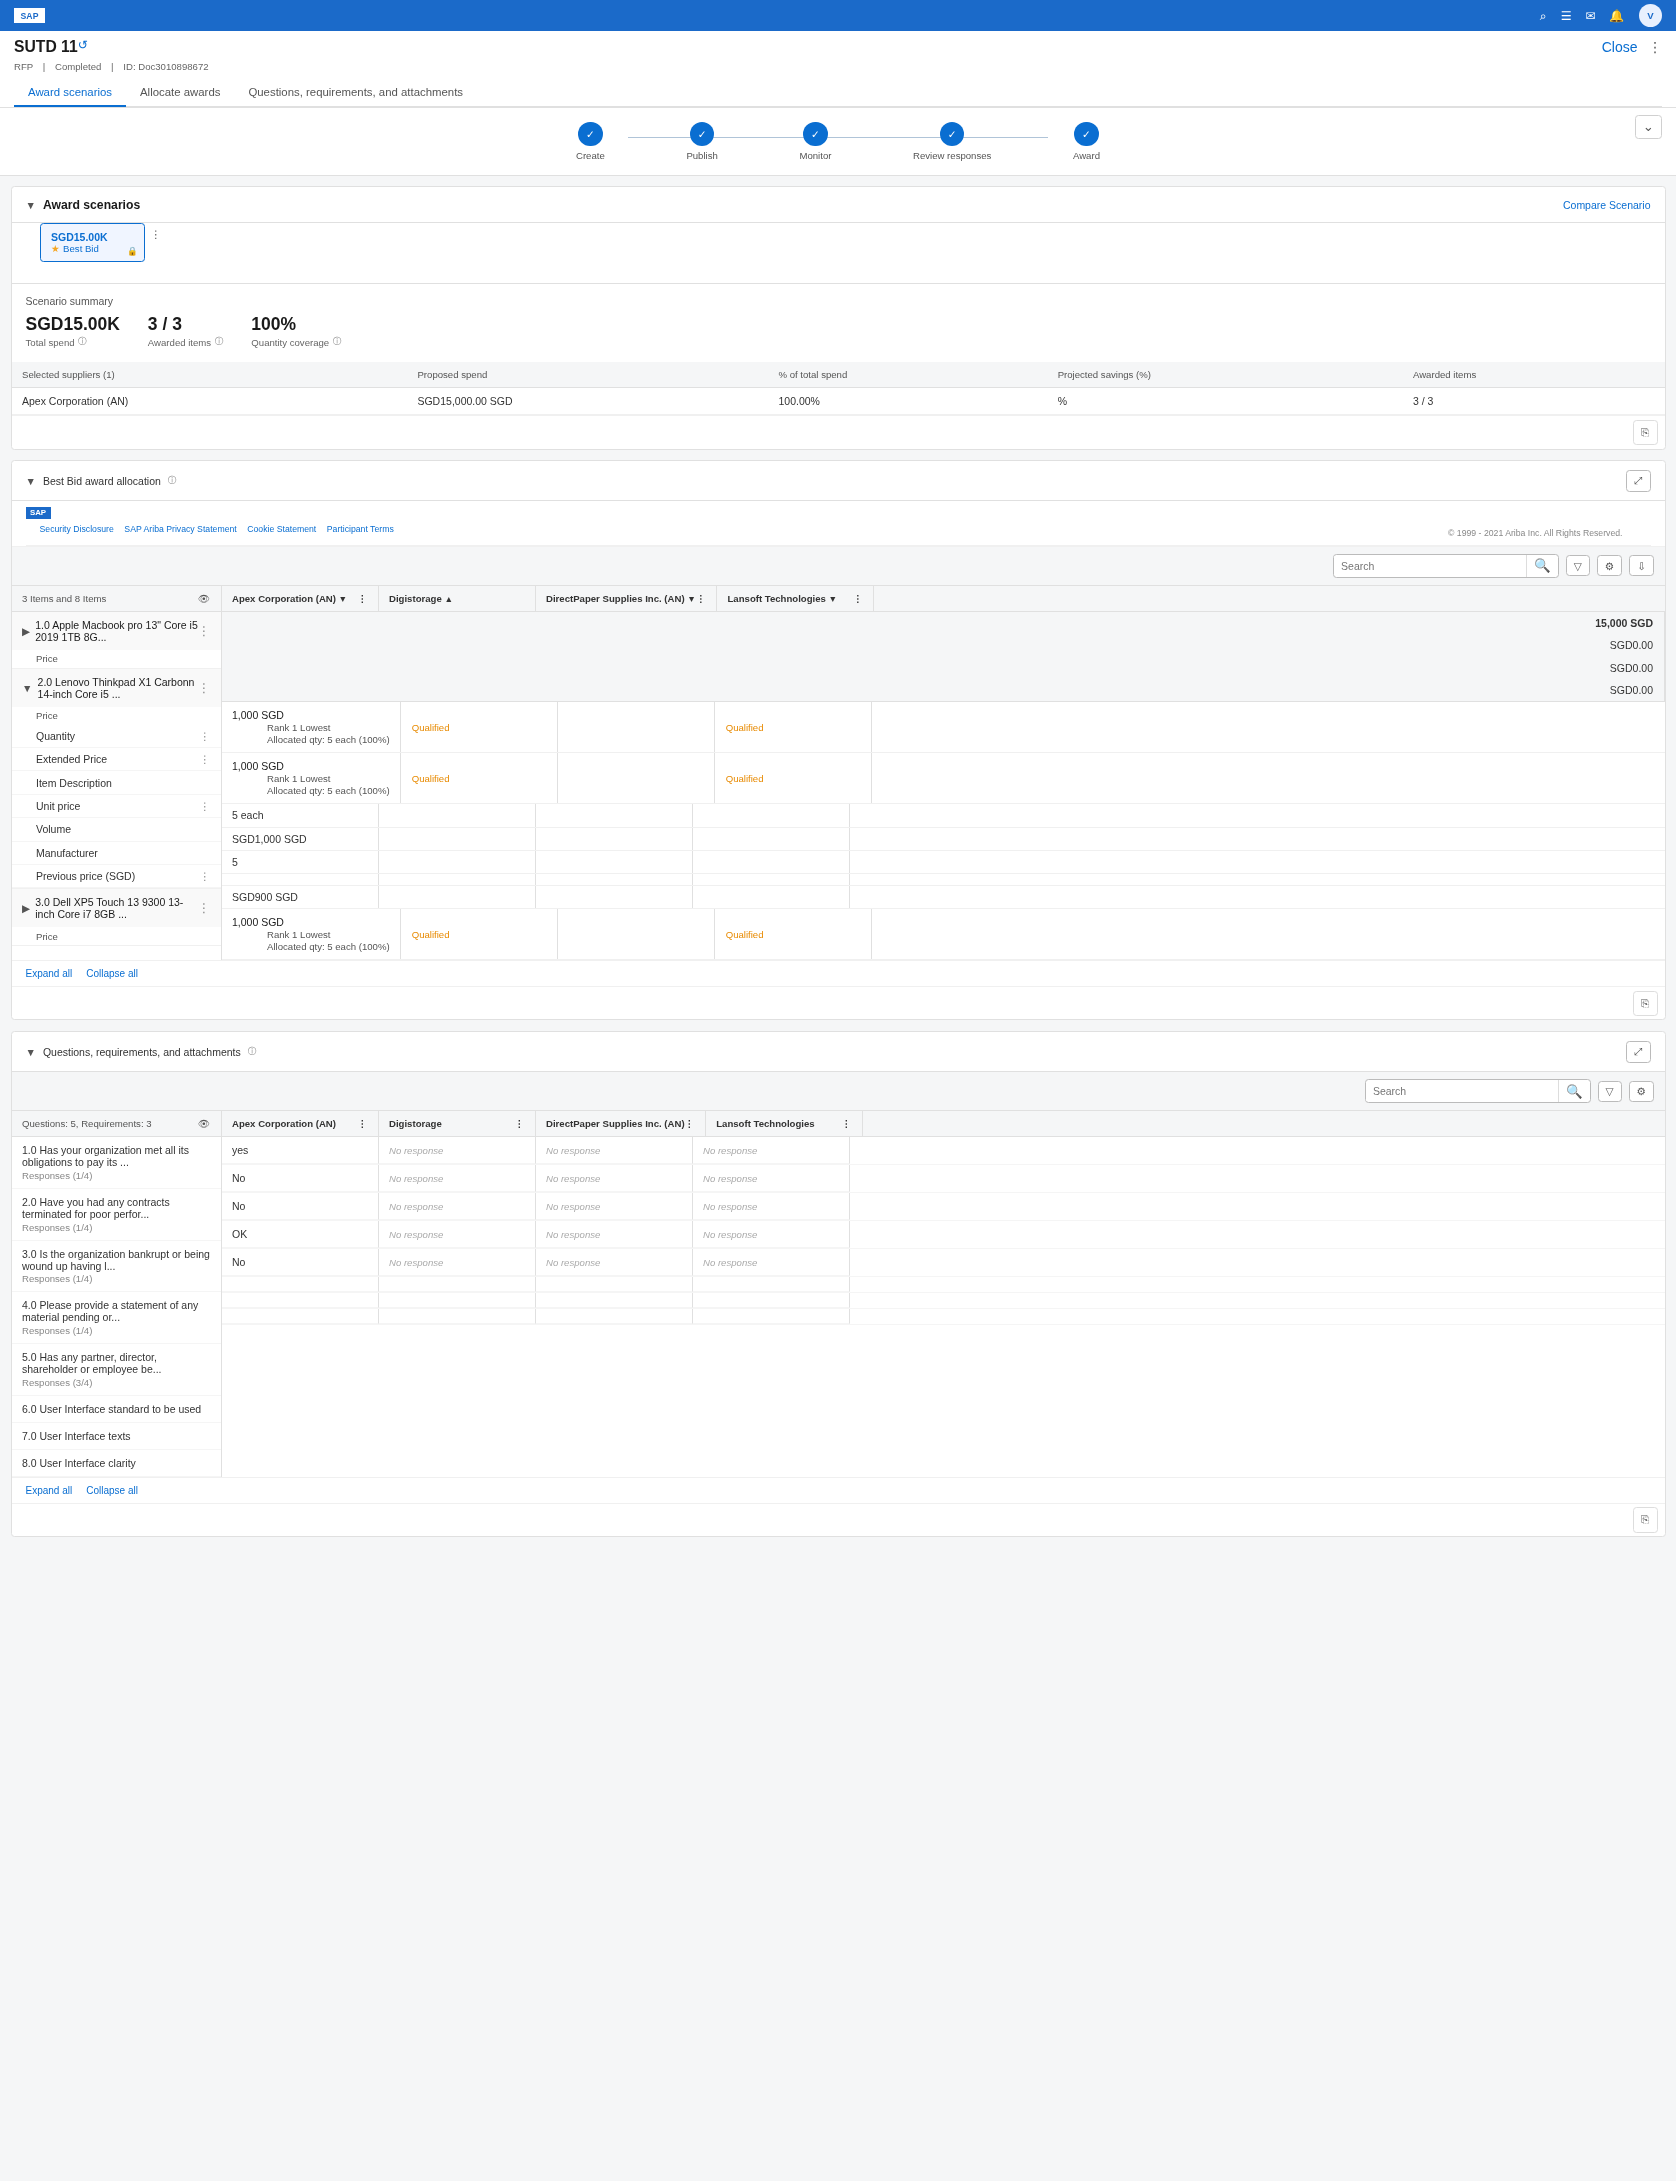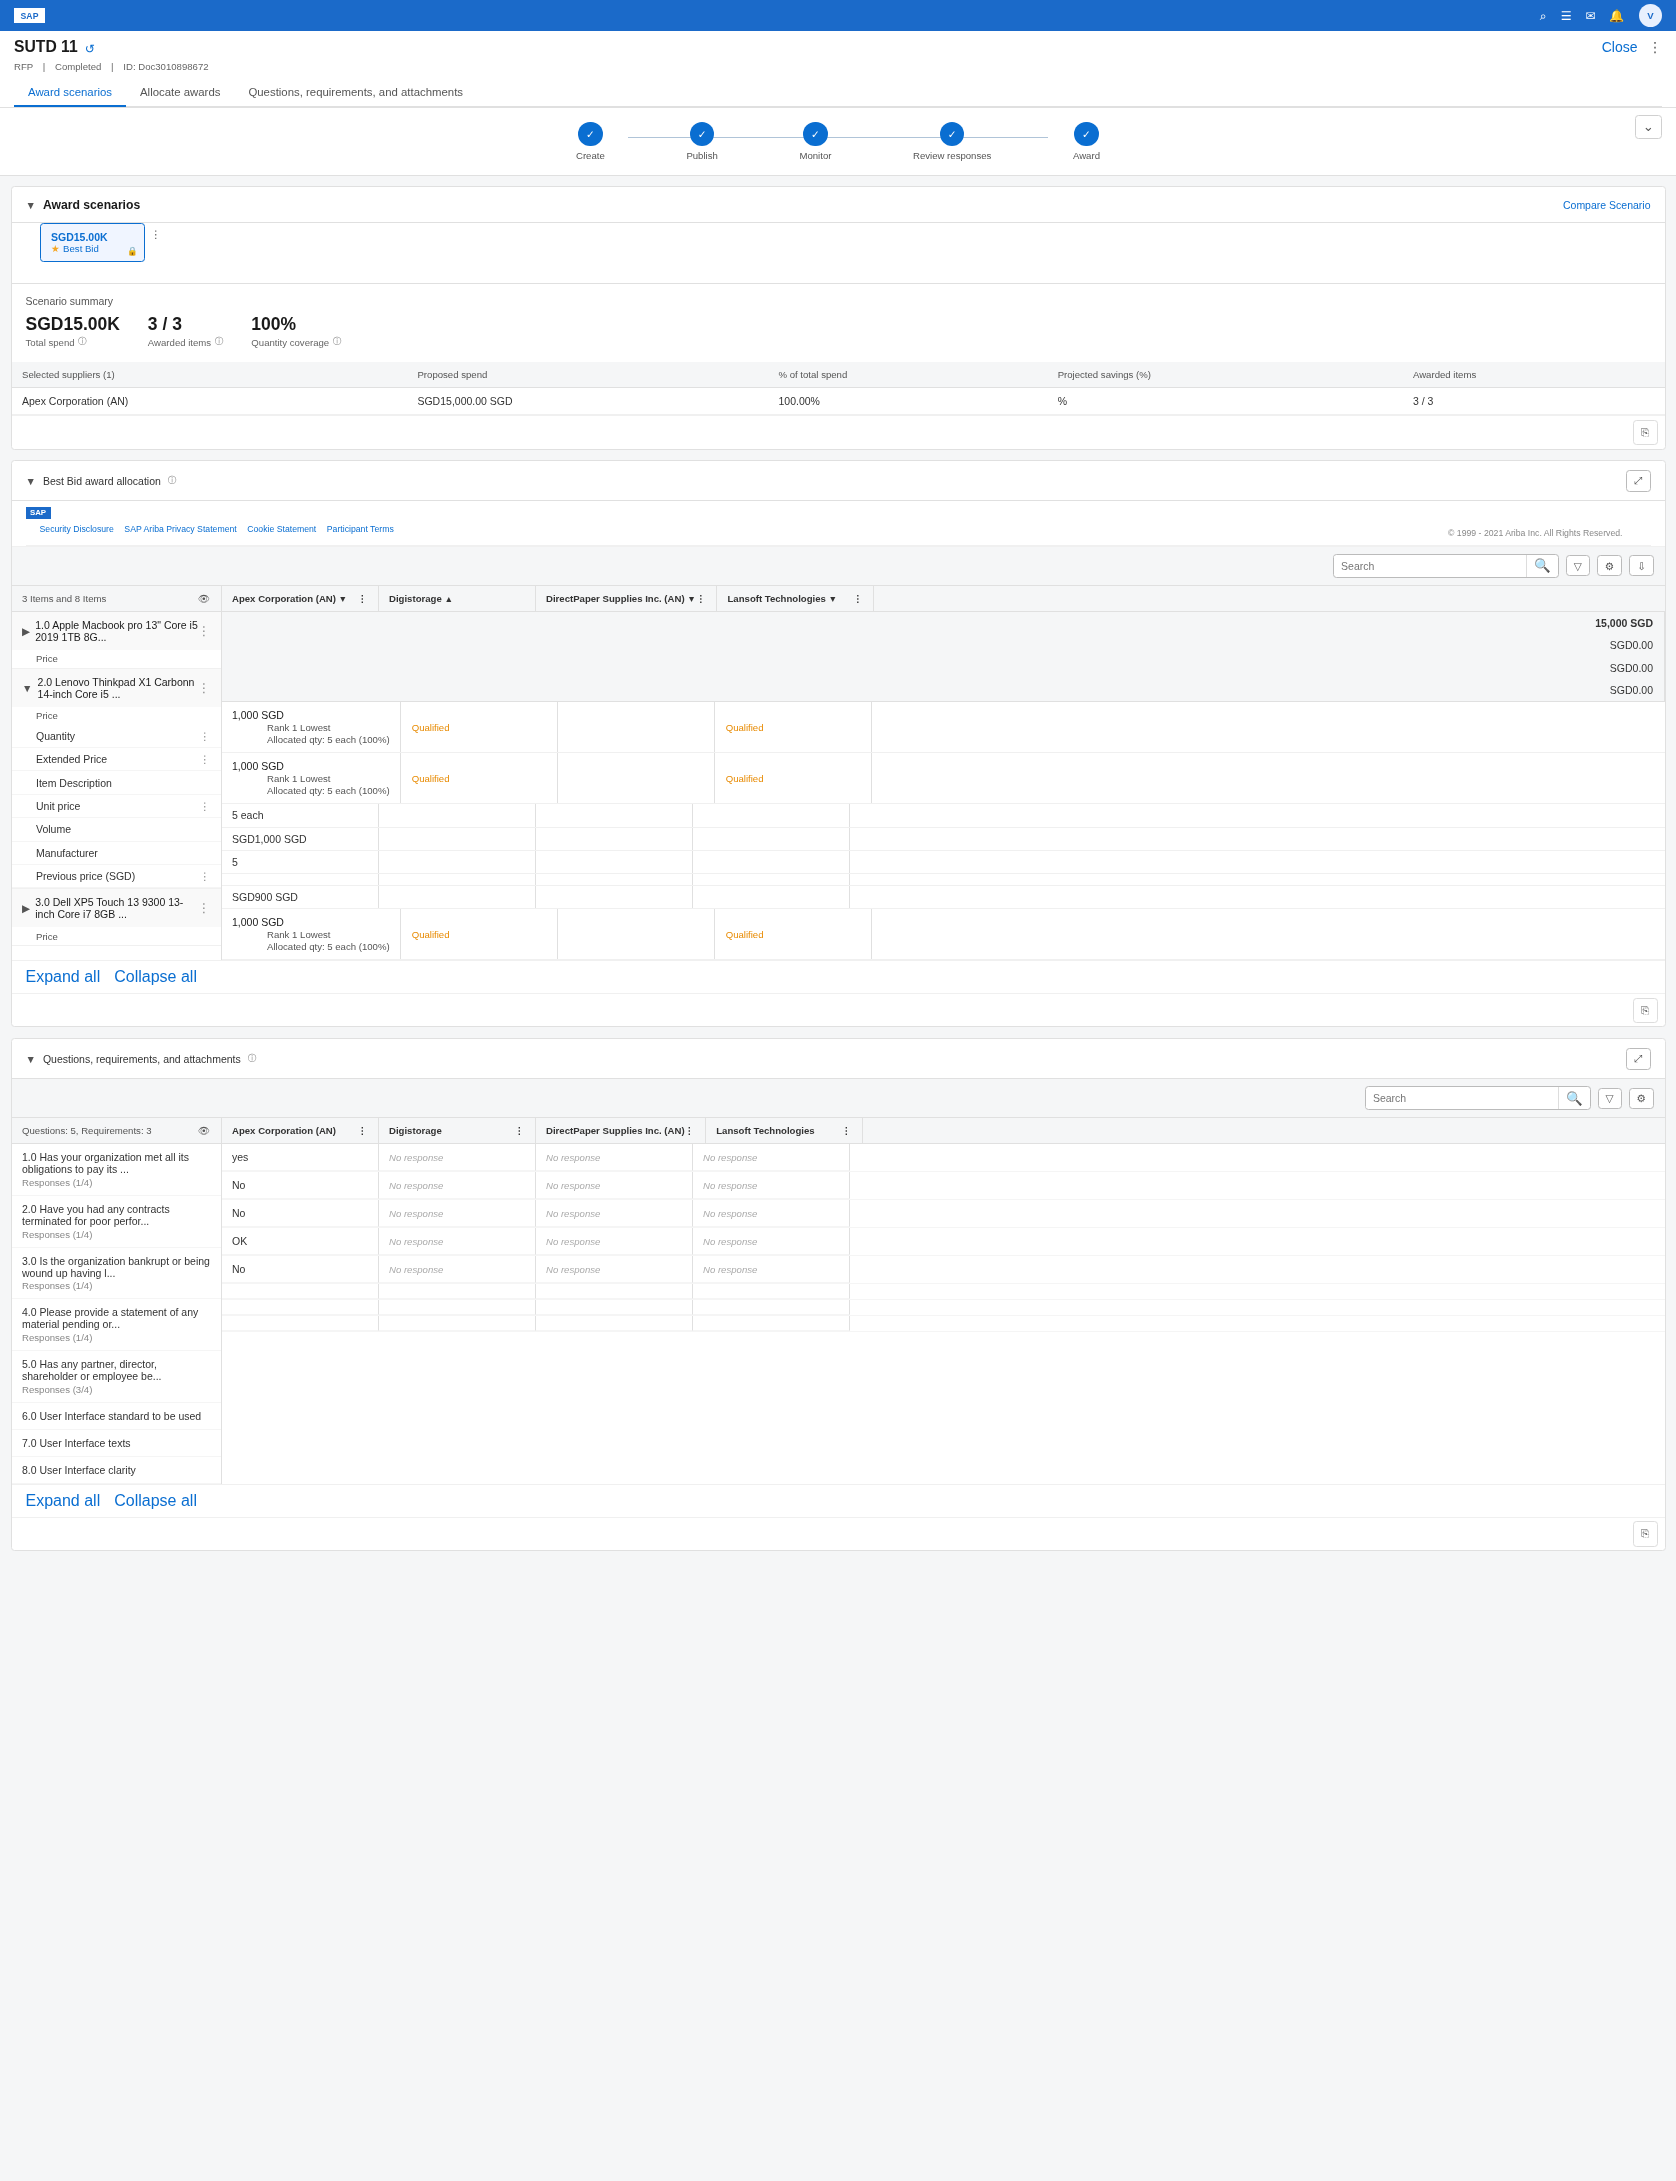--- a/index.html
+++ b/index.html
@@ -21,21 +21,21 @@
     .header-icon { color: white; font-size: 12.2px; cursor: pointer; }
     .avatar-circle { width: 23px; height: 23px; border-radius: 50%; background: #e8f0fe; display: flex; align-items: center; justify-content: center; font-size: 9.6px; font-weight: bold; color: #1b6ac9; cursor: pointer; }
 
     
     .sub-header {
       background: white;
       border-bottom: 0.9px solid #e0e0e0;
       padding: 7px 14px 0 14px;
     }
     .sub-header-top { display: flex; align-items: center; justify-content: space-between; padding-bottom: 3.5px; }
-    .doc-title { display: flex; align-items: flex-end; gap: 7px; }
+    .doc-title { display: flex; align-items: flex-start; }
     .doc-title h1 { font-size: 15.7px; font-weight: 600; color: #1a1a1a; }
     .refresh-icon { color: #0a6ed1; font-size: 12.2px; cursor: pointer; }
     .doc-meta { font-size: 9.6px; color: #666; padding: 1.7px 0 7px 0; }
     .doc-meta span { margin-right: 7px; }
     .header-actions { display: flex; align-items: center; gap: 10.5px; }
     .close-btn { font-size: 14px; color: #0a6ed1; cursor: pointer; border: none; background: none; }
     .more-icon { font-size: 14px; color: #555; cursor: pointer; }
 
     
     .tabs { display: flex; gap: 0; border-bottom: 1.7px solid #e0e0e0; }
@@ -250,21 +250,21 @@
     .price-rank { font-size: 9.6px; color: #555; margin-left: 35px; }
     .qualified-badge { color: #e88a00; font-size: 9.6px; }
 
     
     .expand-collapse-row {
       padding: 7px 14px;
       display: flex;
       gap: 14px;
       border-top: 0.9px solid #f0f0f0;
     }
-    .expand-link { font-size: 16px; color: #0a6ed1; cursor: pointer; text-decoration: none; }
+    .expand-link { font-size: 10px; color: #0a6ed1; cursor: pointer; text-decoration: none; }
 
     
     .qa-section { background: white; margin: 10.5px; border: 0.9px solid #e0e0e0; border-radius: 3.5px; }
     .qa-header {
       display: flex;
       align-items: center;
       justify-content: space-between;
       padding: 8.7px 14px;
       border-bottom: 0.9px solid #e0e0e0;
     }

